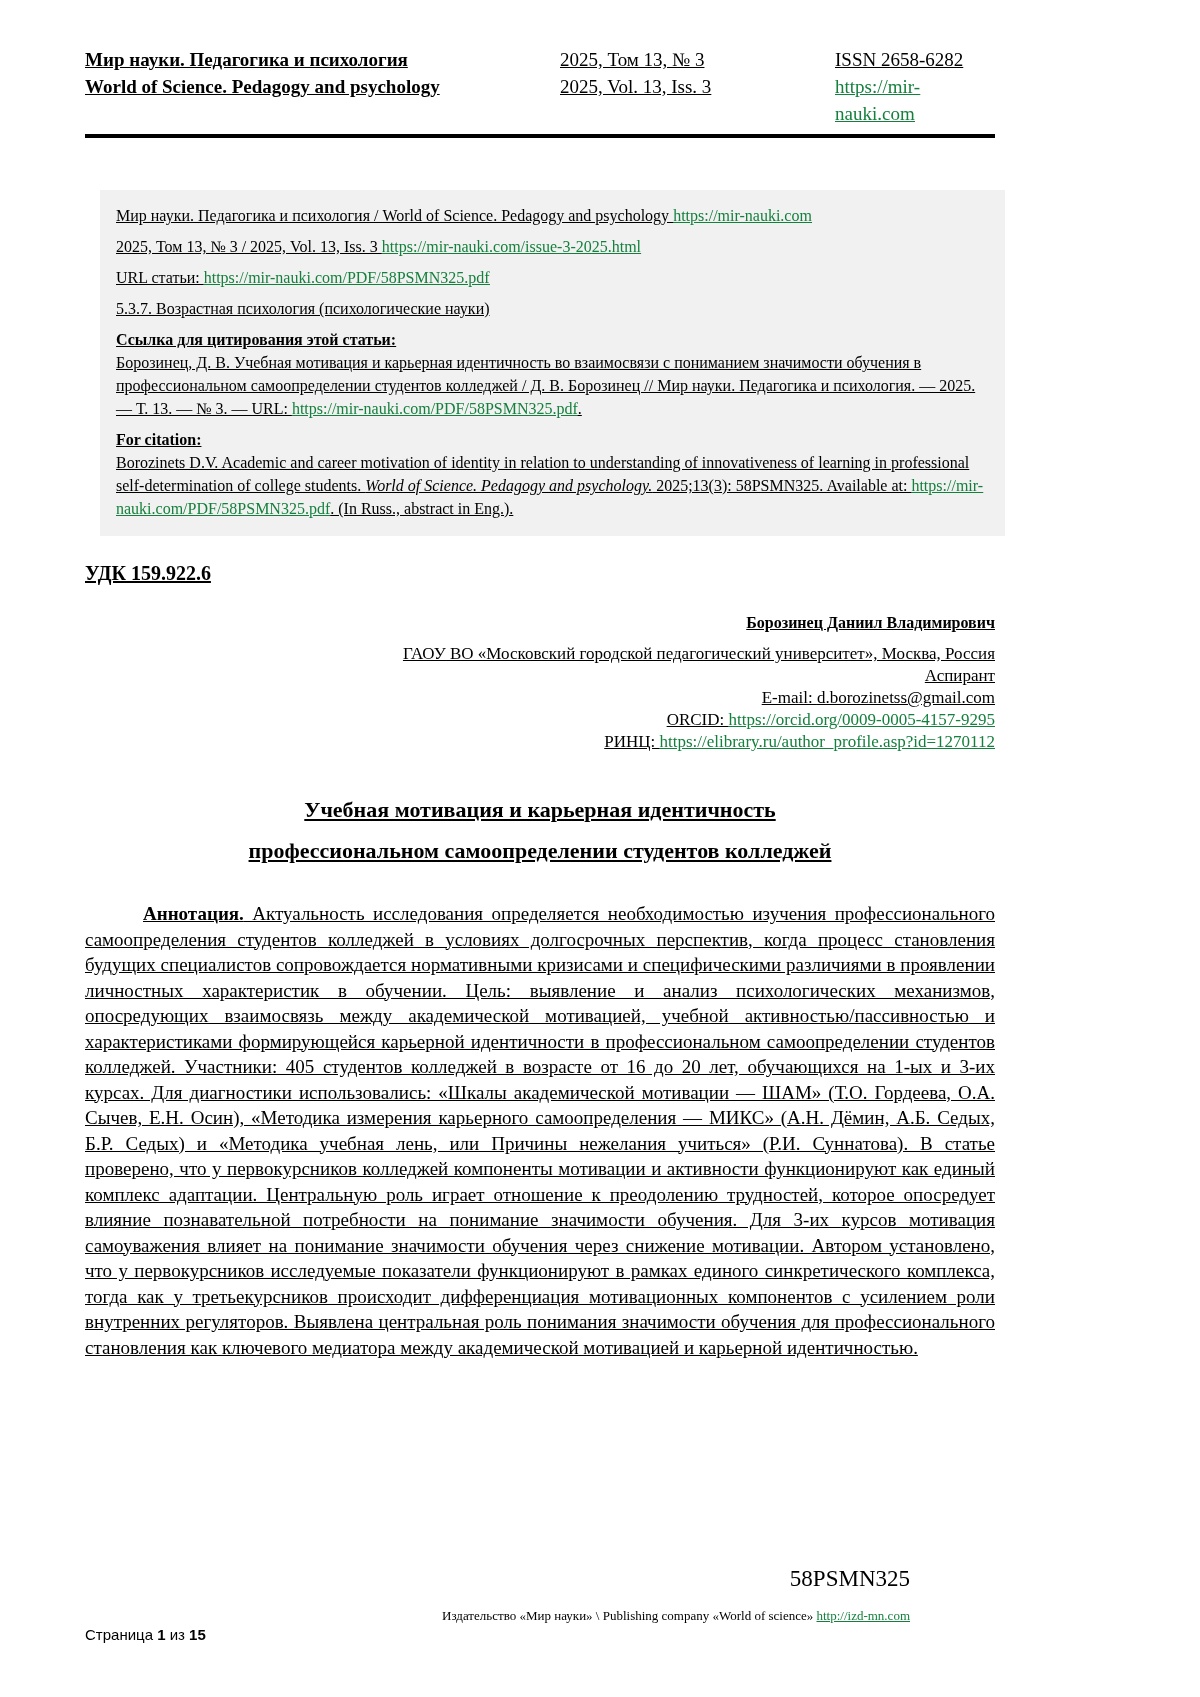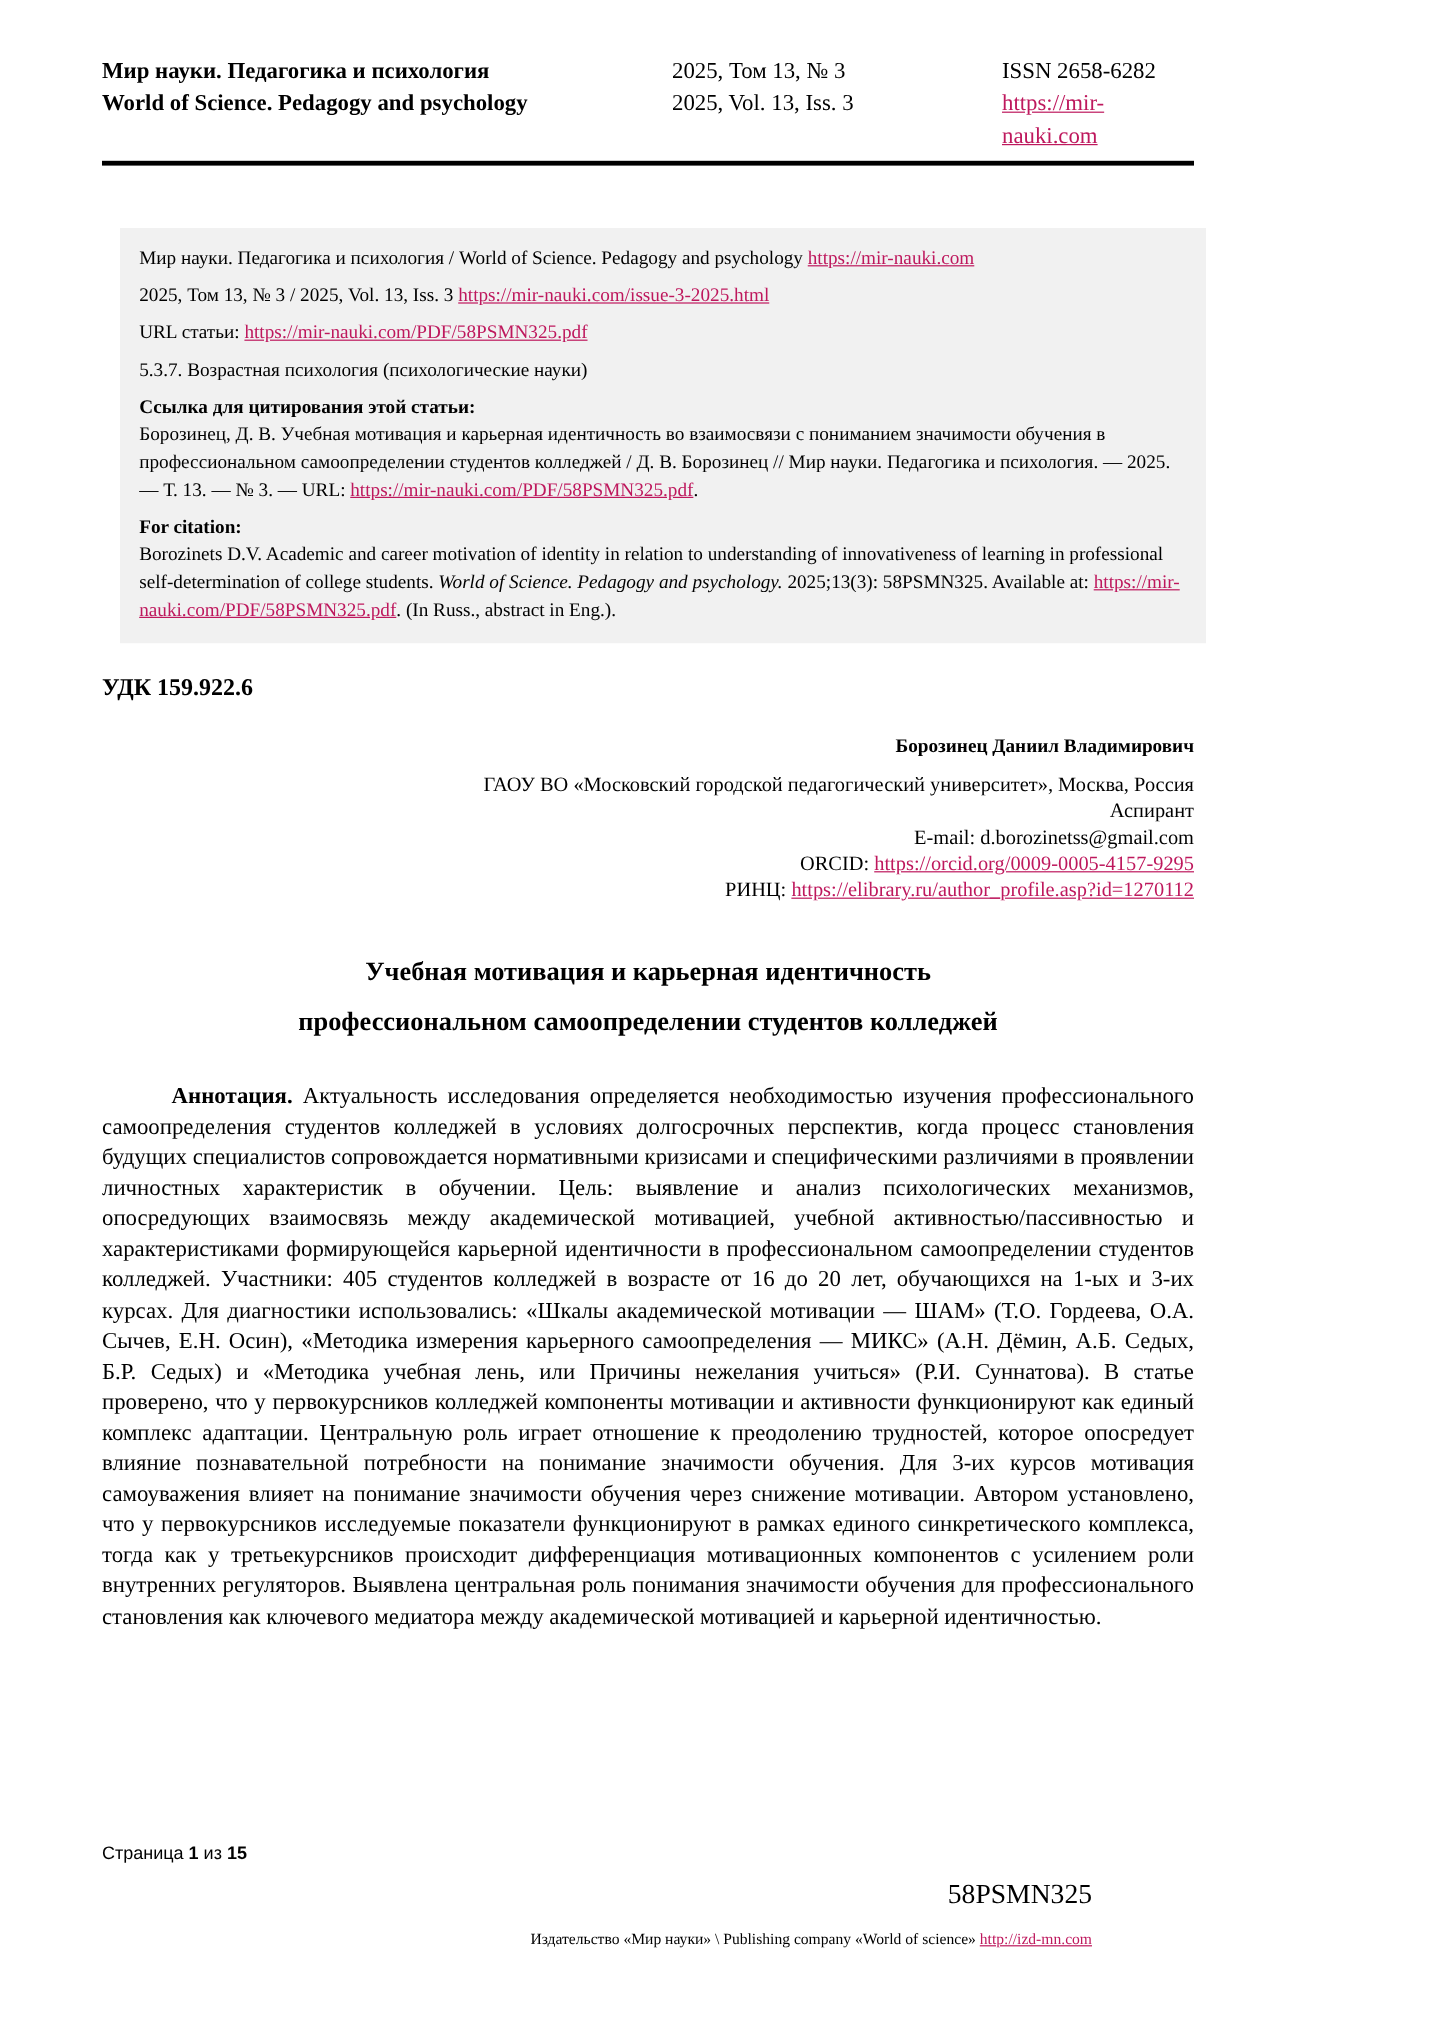--- a/index.html
+++ b/index.html
@@ -8,28 +8,29 @@
     background: #ffffff;
     color: #000000;
     font-family: "Liberation Serif", "DejaVu Serif", serif;
   }
   .page {
     position: relative;
     width: 1100px; height: 1697px;
     box-sizing: border-box;
     padding: 46px 105px 0 85px;
     overflow: hidden;
+    text-decoration: underline;
   }
   
   .header { display: flex; align-items: flex-start; font-size: 19px; line-height: 27px; }
   .header .col-left { width: 475px; font-weight: bold; }
   .header .col-mid  { width: 275px; }
   .header .col-right{ flex: 1; }
   .hr-rule { height: 4px; background: #000; margin-top: 7px; }
-  .link { color: #be185d; text-decoration: underline; cursor: pointer; }
+  .link { color: #15803d; text-decoration: underline; cursor: pointer; }
   
   .infobox {
     background: #f1f1f1;
     margin: 52px 0 0 15px;
     width: 905px;
     box-sizing: border-box;
     padding: 14px 16px 8px 16px;
     font-size: 16px;
     line-height: 23px;
   }
@@ -47,21 +48,21 @@
   .abstract {
     margin: 30px 0 0 0;
     font-size: 19px;
     line-height: 25.5px;
     text-align: justify;
     text-indent: 58px;
   }
   .abstract .ab-label { font-weight: bold; }
   
   .footer-page {
-    position: absolute; left: 85px; top: 1536px;
+    position: absolute; left: 85px; top: 1626px;
     font-family: "Liberation Sans", "DejaVu Sans", sans-serif;
     font-size: 15px;
   }
   .article-id { position: absolute; right: 190px; top: 1566px; font-size: 23px; }
   .publisher  { position: absolute; right: 190px; top: 1608px; font-size: 13px; }
 </style>
 </head>
 <body>
 
 <div class="page">

